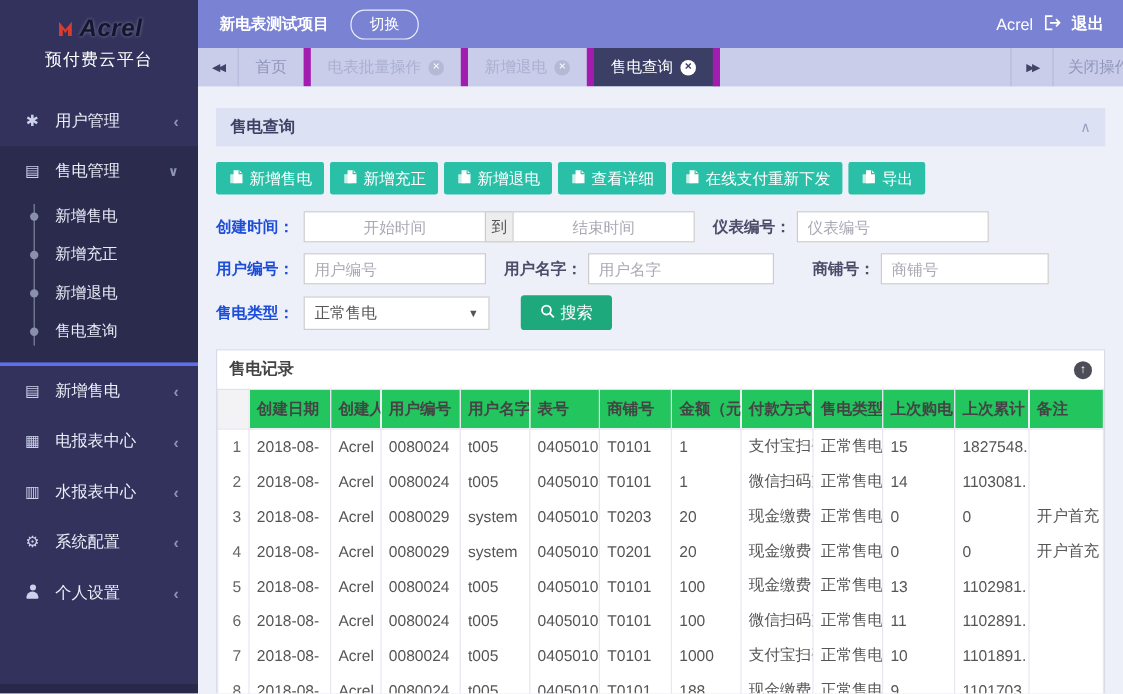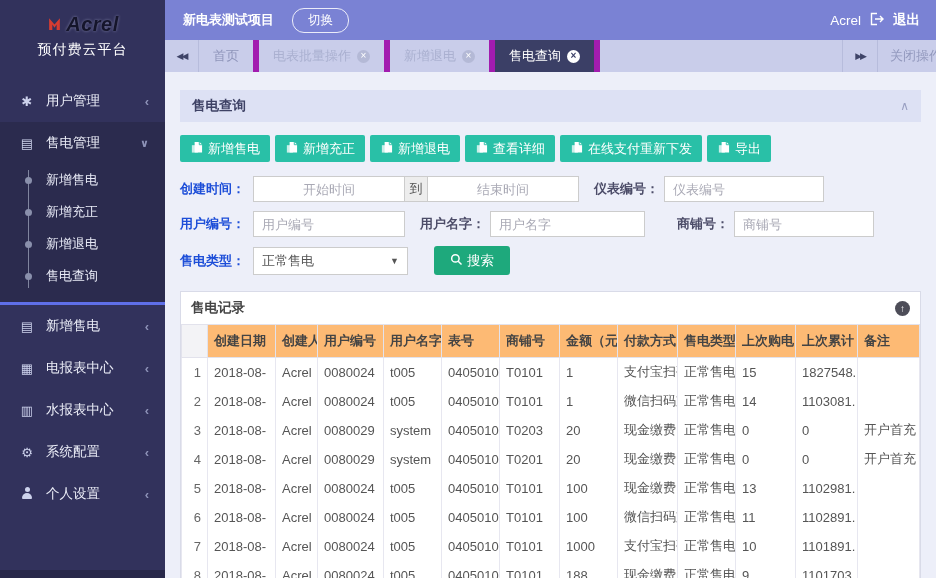--- a/index.html
+++ b/index.html
@@ -75,21 +75,21 @@
   .inp.w152 { width:152px; } .inp.w160 { width:160px; } .inp.w155 { width:155px; } .inp.w140 { width:140px; }
   .select { width:155px; height:28px; border:1px solid #ccc; background:#fff; display:flex; align-items:center; justify-content:space-between; padding:0 8px; color:#555; cursor:pointer; }
   .select .caret { font-size:9px; color:#555; }
   .search-btn { margin-left:26px; height:29px; padding:0 16px; background:#1ea97c; border:none; border-radius:3px; color:#fff; font-size:13.5px; display:flex; align-items:center; gap:4px; cursor:pointer; font-family:inherit; }
 
   .records-panel { margin-top:16px; background:#fff; border:1px solid #d9dbe8; }
   .records-header { height:32px; display:flex; align-items:center; padding:0 10px; font-weight:bold; color:#444; font-size:13.5px; }
   .up-circle { margin-left:auto; width:15px; height:15px; border-radius:50%; background:#4d4d58; color:#fff; font-size:10px; line-height:15px; text-align:center; cursor:pointer; }
 
   table { border-collapse:collapse; width:100%; table-layout:fixed; font-size:13px; color:#555; }
-  thead th { height:33px; font-weight:bold; color:#444; border:1px solid #e2e2ec; padding:0 6px; text-align:left; white-space:nowrap; overflow:hidden; background:#fdba74; }
+  thead th { height:33px; font-weight:bold; color:#444; border:1px solid #e2e2ec; padding:0 6px; text-align:left; white-space:nowrap; overflow:hidden; background:#22c55e; }
   thead th:first-child { background:#f3f3f6; }
   tbody td { height:29px; border-left:1px solid #e7e7f0; border-right:1px solid #e7e7f0; padding:0 6px; white-space:nowrap; overflow:hidden; background:#fff; }
   tbody td:first-child { text-align:right; color:#666; }
 </style>
 </head>
 <body>
 
 <div class="app">
 
   <aside class="sidebar">

